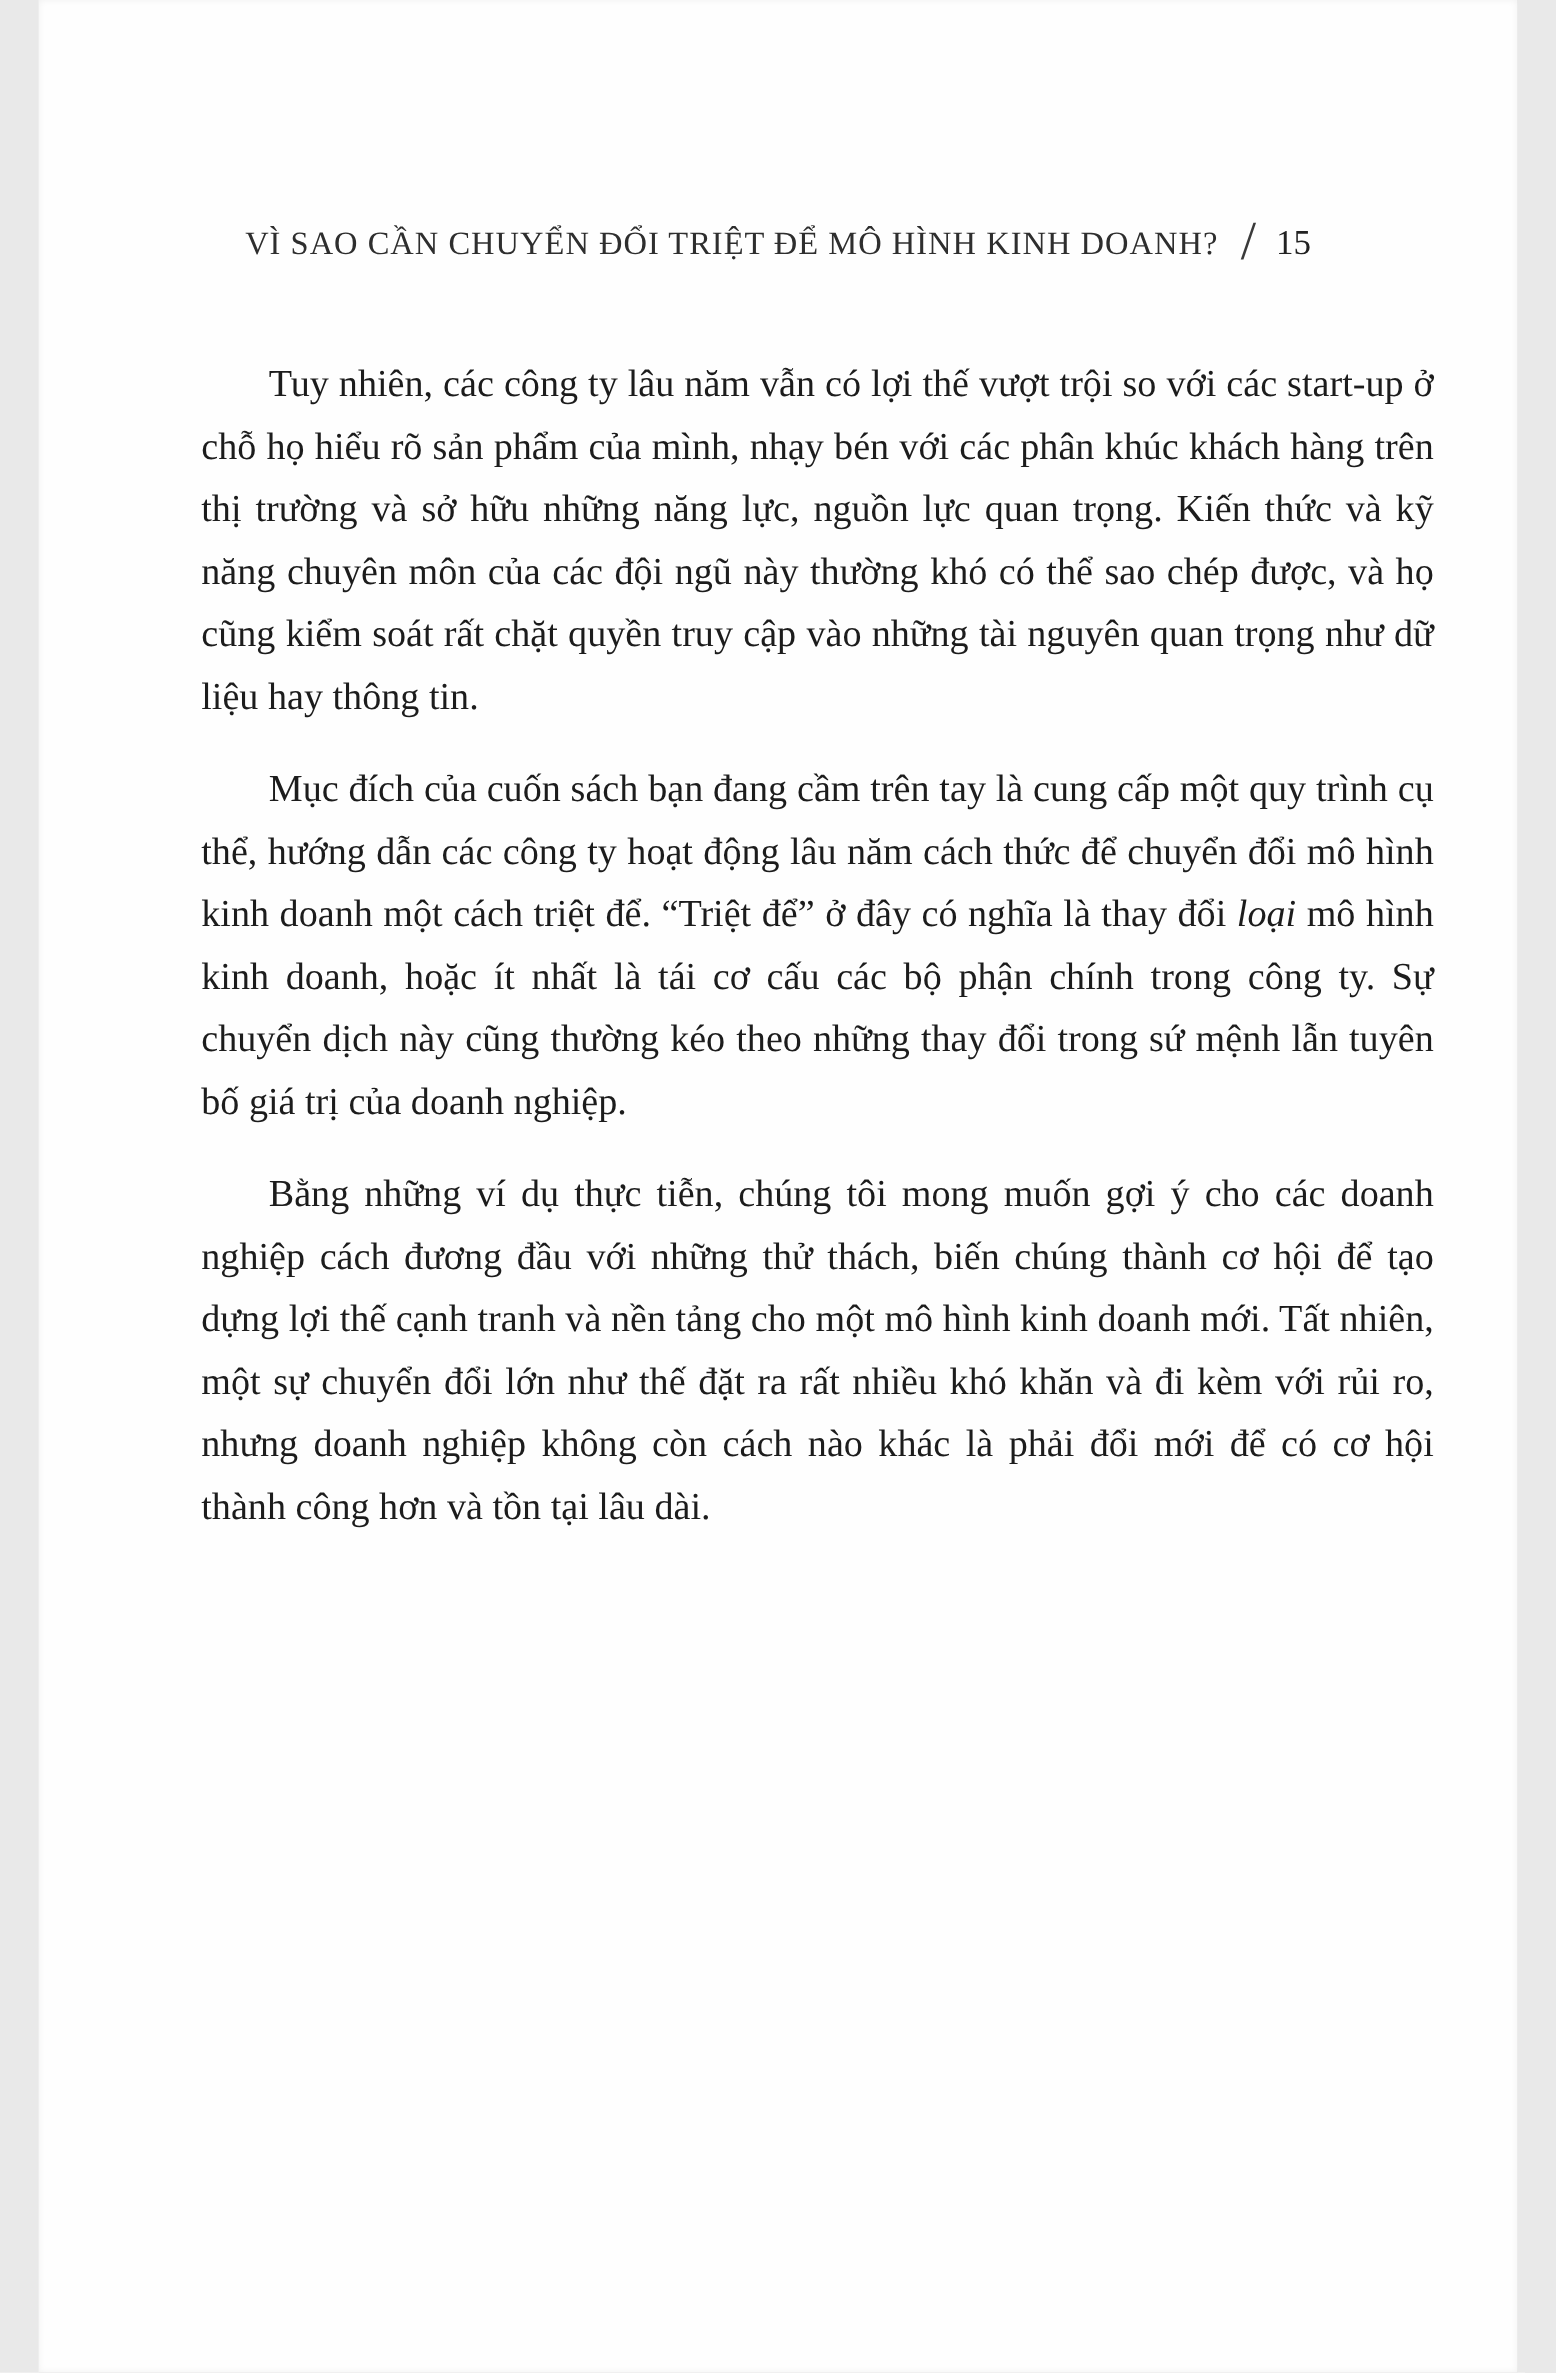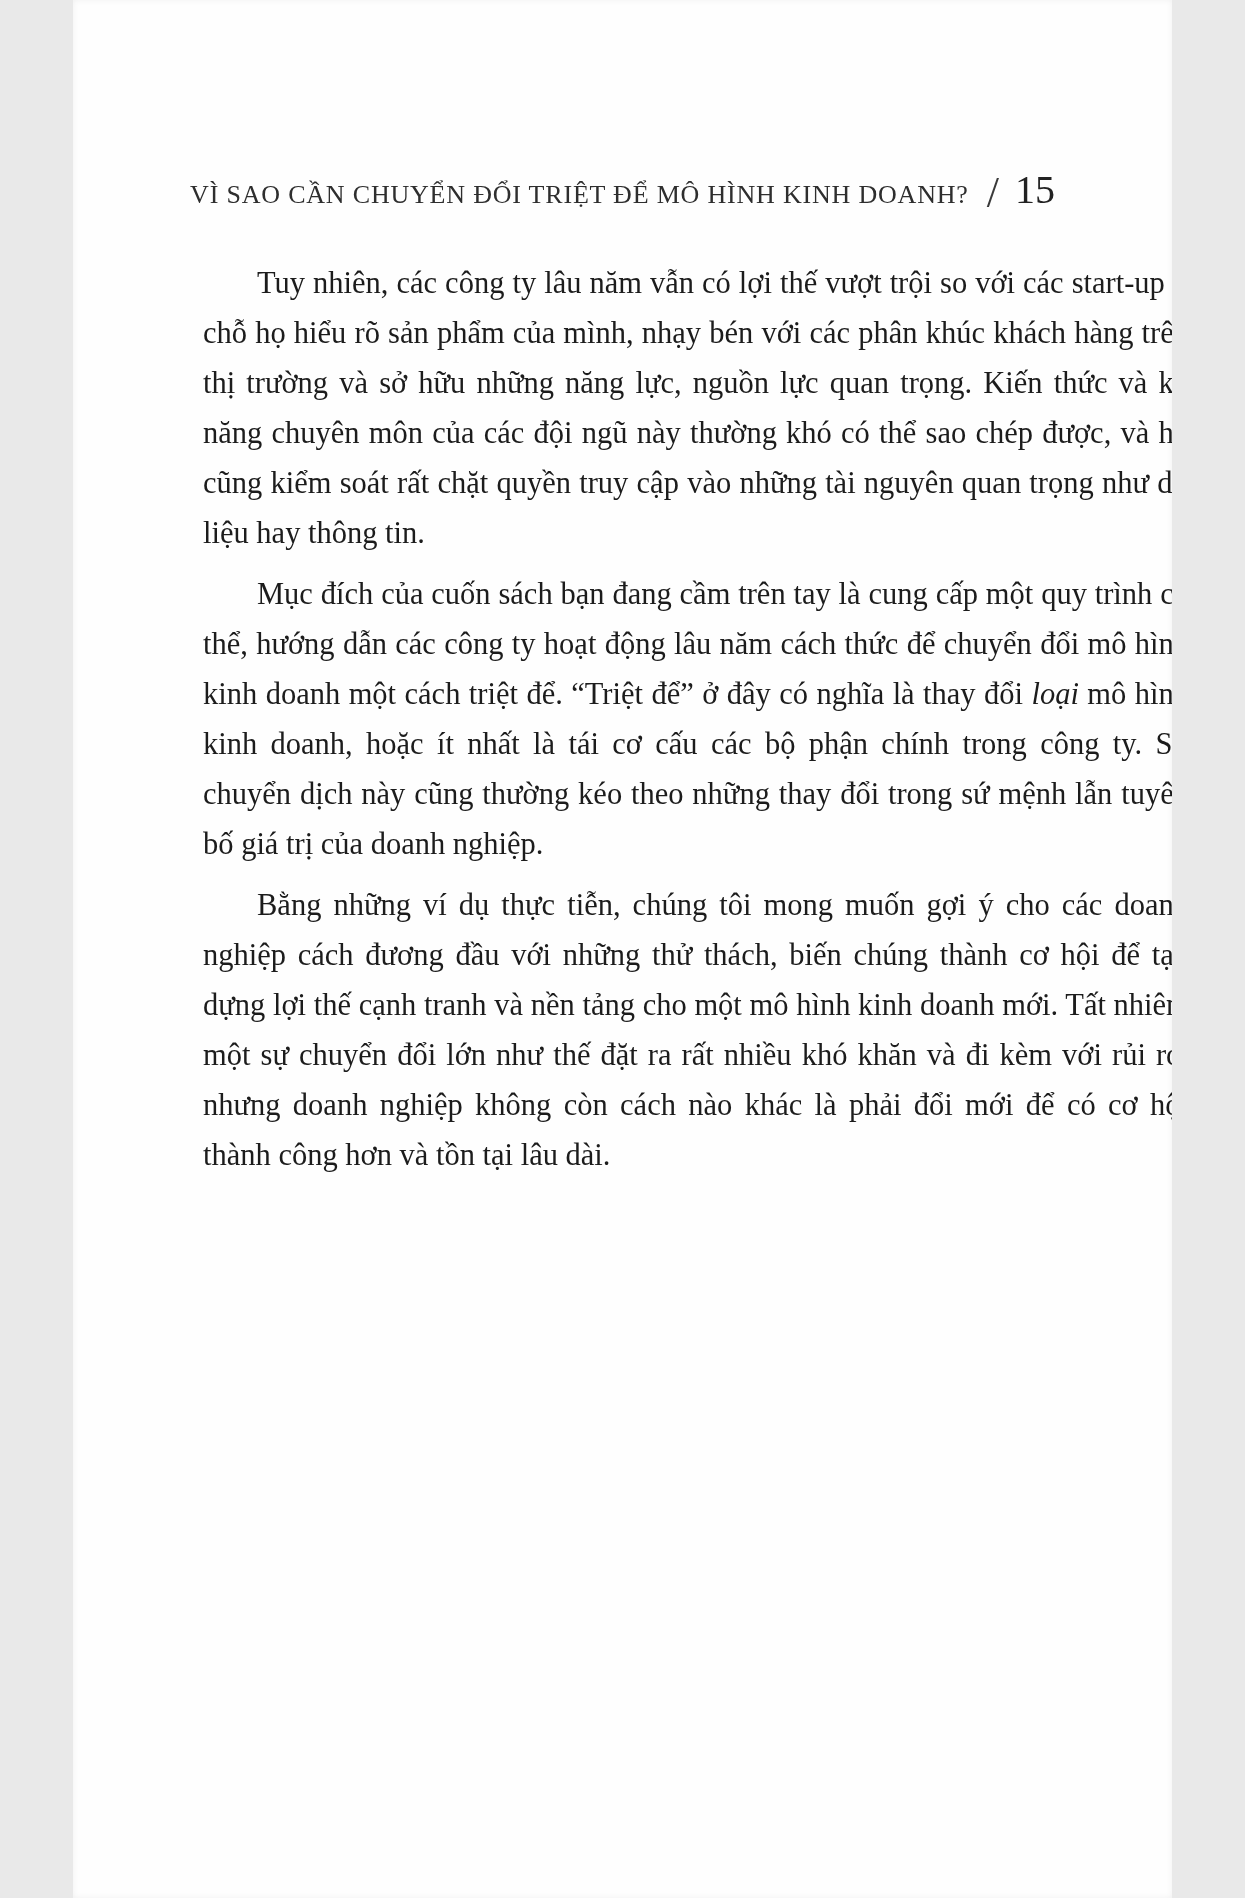--- a/index.html
+++ b/index.html
@@ -2,21 +2,21 @@
 <html lang="vi"><head>
 <meta charset="utf-8">
 <style>
   html, body {
     margin: 0;
     padding: 0;
     background: #e9e9e9;
   }
   .page {
     position: relative;
-    width: 1099px;
+    width: 1183px;
     height: 1898px;
     margin: 0 auto;
     background: #fefefe;
     color: #1c1c1c;
     font-family: "Liberation Serif", "DejaVu Serif", serif;
     overflow: hidden;
     box-shadow: inset 0 0 6px rgba(0,0,0,0.06);
   }
   .running-head {
     position: absolute;
@@ -36,40 +36,41 @@
   }
   .head-slash {
     font-size: 44px;
     font-weight: 400;
     color: #3a3a3a;
     margin: 0 10px 0 18px;
     transform: translateY(4px);
     display: inline-block;
   }
   .head-page {
-    font-size: 40px;
+    font-size: 28px;
     color: #222;
     margin-left: 6px;
   }
   .text-block {
     position: absolute;
     top: 258px;
     left: 130px;
     width: 986px;
   }
   .para {
     margin: 0 0 11px 0;
     font-size: 30.5px;
     line-height: 50px;
     text-align: justify;
     text-justify: inter-word;
     color: #1c1c1c;
   }
   .para.indent {
     text-indent: 54px;
+    margin-top: 24px;
   }
   .em {
     font-style: italic;
   }
 </style>
 </head>
 <body>
 
 <div class="page">
   <header class="running-head">

